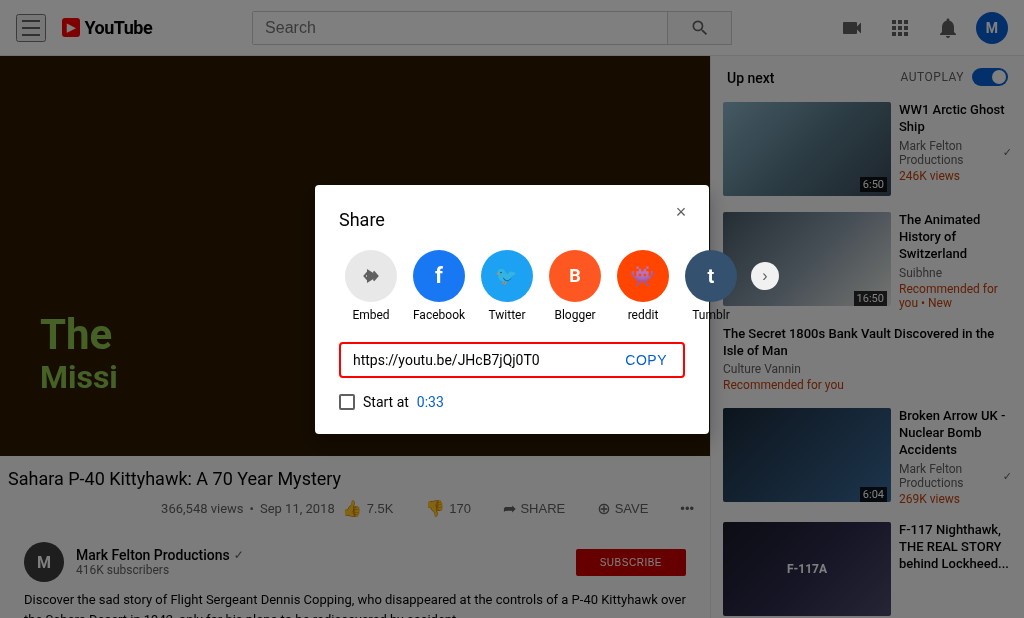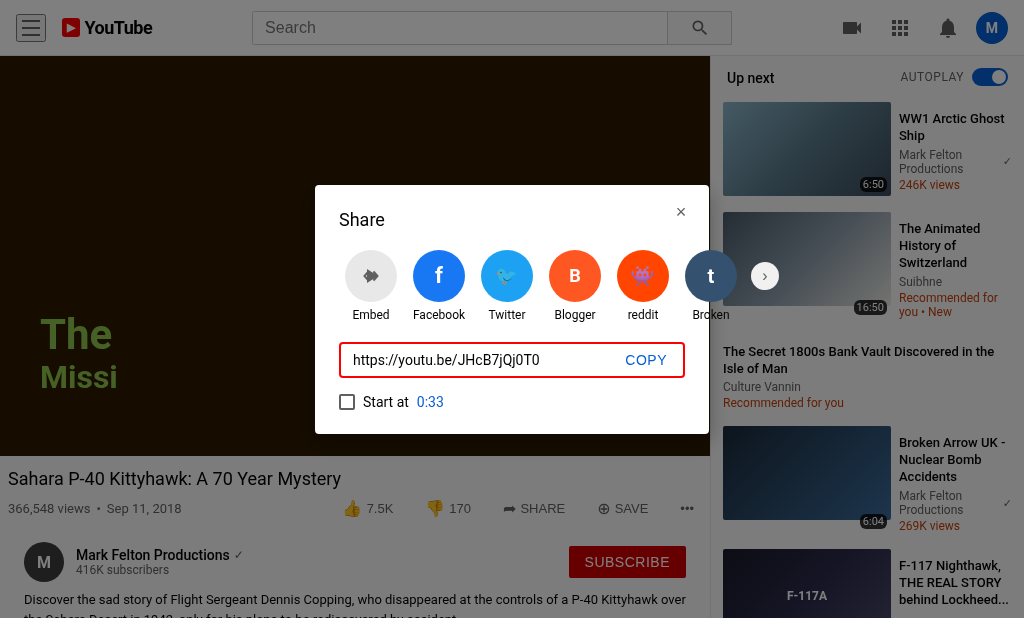--- a/index.html
+++ b/index.html
@@ -30,47 +30,47 @@
     .main-layout { display: flex; height: calc(618px - 56px); }
 
     
     .video-section { flex: 0 0 710px; overflow-y: auto; background: #f9f9f9; }
     .video-player { width: 710px; height: 400px; background: #2d1a00; position: relative; display: flex; align-items: center; justify-content: center; overflow: hidden; }
     .video-title-overlay { position: absolute; bottom: 60px; left: 40px; }
     .video-overlay-text { color: #8bc34a; font-size: 42px; font-weight: bold; line-height: 1.1; }
     .video-overlay-subtitle { color: #8bc34a; font-size: 32px; font-weight: bold; }
     .video-info { padding: 12px 8px; }
     .video-title { font-size: 18px; font-weight: 400; color: #030303; margin-bottom: 6px; }
-    .video-meta { display: flex; align-items: center; justify-content: space-between; color: #606060; font-size: 13px; }
+    .video-meta { display: flex; align-items: center; justify-content: flex-end; color: #606060; font-size: 13px; }
     .video-meta-left { display: flex; align-items: center; gap: 6px; }
     .video-actions { display: flex; align-items: center; gap: 16px; }
     .action-btn { display: flex; align-items: center; gap: 4px; background: none; border: none; cursor: pointer; color: #606060; font-size: 13px; padding: 4px 8px; border-radius: 2px; }
     .action-icon { font-size: 16px; }
     .channel-row { display: flex; align-items: center; padding: 8px 24px; gap: 12px; }
     .channel-avatar { width: 40px; height: 40px; border-radius: 50%; background: #3c3c3c; display: flex; align-items: center; justify-content: center; color: #fff; font-weight: bold; font-size: 16px; flex-shrink: 0; }
     .channel-info { flex: 1; }
     .channel-name { font-size: 14px; font-weight: 500; color: #030303; display: flex; align-items: center; gap: 4px; }
     .verified-icon { color: #606060; font-size: 12px; }
     .channel-subs { font-size: 12px; color: #606060; }
-    .subscribe-btn { background: #cc0000; color: #fff; border: none; padding: 8px 16px; border-radius: 2px; font-size: 14px; font-weight: 500; cursor: pointer; text-transform: uppercase; letter-spacing: 0.5px; }
+    .subscribe-btn { background: #cc0000; color: #fff; border: none; padding: 8px 24px; border-radius: 2px; font-size: 10px; font-weight: 500; cursor: pointer; text-transform: uppercase; letter-spacing: 0.5px; }
     .video-description { padding: 0 24px 16px; font-size: 13px; color: #030303; line-height: 1.5; }
 
     
     .sidebar { flex: 1; background: #f9f9f9; border-left: 1px solid #e5e5e5; overflow-y: auto; padding: 0; }
     .sidebar-header { display: flex; align-items: flex-end; justify-content: space-between; padding: 12px 16px 8px; }
     .up-next-label { font-size: 14px; font-weight: 500; color: #030303; }
     .autoplay-row { display: flex; align-items: center; gap: 8px; }
     .autoplay-label { font-size: 12px; color: #606060; text-transform: uppercase; letter-spacing: 0.5px; }
     .autoplay-toggle { width: 36px; height: 18px; background: #065fd4; border-radius: 9px; position: relative; cursor: pointer; }
     .autoplay-toggle::after { content: ''; position: absolute; width: 14px; height: 14px; background: #fff; border-radius: 50%; top: 2px; right: 2px; }
     .sidebar-item { display: flex; gap: 8px; padding: 8px 12px; cursor: pointer; }
     .thumb-wrapper { position: relative; flex-shrink: 0; }
     .thumb { width: 168px; height: 94px; background: #ccc; border-radius: 2px; overflow: hidden; }
-    .thumb-duration { position: absolute; bottom: 4px; right: 4px; background: rgba(0,0,0,0.8); color: #fff; font-size: 11px; padding: 1px 3px; border-radius: 6px; }
-    .sidebar-item-info { flex: 1; margin-top: 9px; }
+    .thumb-duration { position: absolute; bottom: 4px; right: 4px; background: rgba(0,0,0,0.8); color: #fff; font-size: 11px; padding: 1px 3px; border-radius: 0; }
+    .sidebar-item-info { flex: 1; }
     .sidebar-item-title { font-size: 13px; font-weight: 500; color: #030303; line-height: 1.3; margin-bottom: 3px; }
     .sidebar-item-channel { font-size: 12px; color: #606060; display: flex; align-items: center; gap: 3px; margin-bottom: 2px; }
     .sidebar-item-meta { font-size: 12px; color: #c2410c; }
 
     
     .thumb-ww1 { background: linear-gradient(135deg, #8ab4c8 0%, #5a7a8a 50%, #3a4a5a 100%); }
     .thumb-switzerland { background: linear-gradient(135deg, #4a5a6a 0%, #8a9aaa 50%, #e8e8e0 100%); }
     .thumb-bank { background: linear-gradient(135deg, #2a3a4a 0%, #4a6a8a 50%, #6a8aaa 100%); }
     .thumb-arrow { background: linear-gradient(135deg, #1a2a3a 0%, #2a4a6a 50%, #3a6a9a 100%); }
     .thumb-f117 { background: linear-gradient(135deg, #1a1a2a 0%, #2a2a4a 50%, #4a4a6a 100%); display: flex; align-items: center; justify-content: center; color: #fff; font-size: 20px; font-weight: bold; }
@@ -313,21 +313,21 @@
           <div class="share-option">
       <div class="share-option-icon" style="background:#ff4500; width:52px; height:52px; border-radius:50%; display:flex; align-items:center; justify-content:center;">
         <span style="color:#fff;font-size:20px;">👾</span>
       </div>
       <span class="share-option-label">reddit</span>
     </div>
           <div class="share-option">
       <div class="share-option-icon" style="background:#34526f; width:52px; height:52px; border-radius:50%; display:flex; align-items:center; justify-content:center;">
         <span style="color:#fff;font-size:20px;font-weight:bold;">t</span>
       </div>
-      <span class="share-option-label">Broken</span>
+      <span class="share-option-label">Tumblr</span>
     </div>
         </div>
       <button class="share-next-btn">›</button>
     </div>
 
     <div class="url-box">
       <span class="url-text">https://youtu.be/JHcB7jQj0T0</span>
       <button class="copy-btn">COPY</button>
     </div>
 

